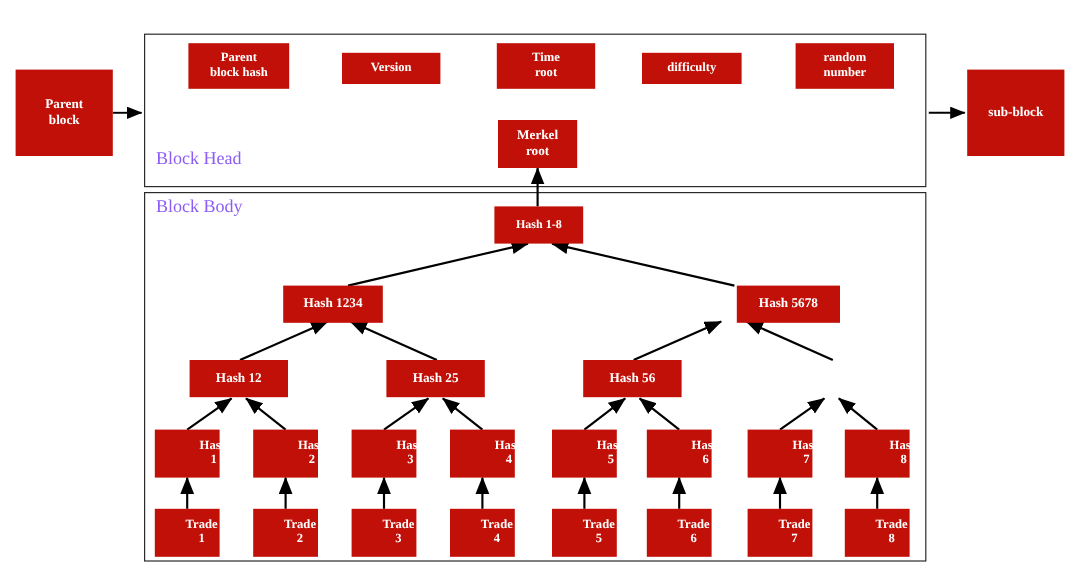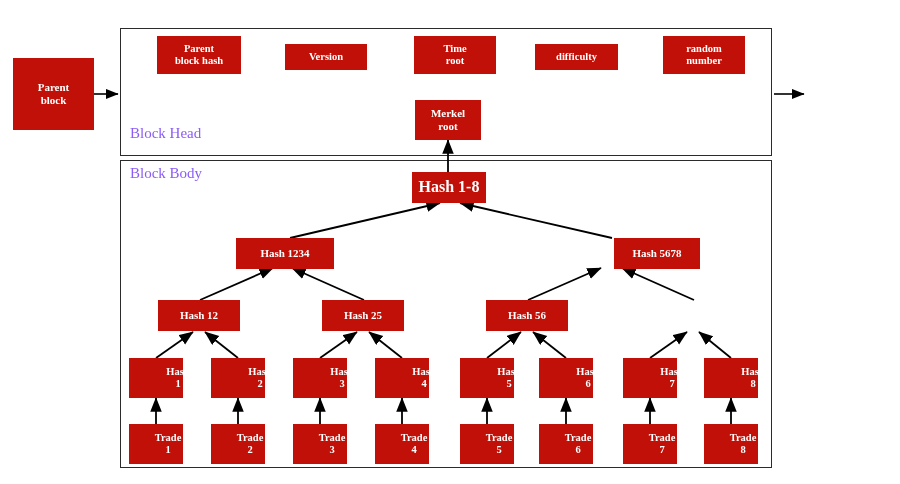--- a/index.html
+++ b/index.html
@@ -57,21 +57,21 @@
     z-index: 2;
     pointer-events: none;
   }
   
   .hdr { font-size: 10.5px; }
   
   .outer { font-size: 11px; }
   
   .merkel { font-size: 11px; }
   
-  .tier0 { font-size: 16px; }
+  .tier0 { font-size: 10px; }
   .tier1 { font-size: 11px; }
   .tier2 { font-size: 11px; }
   .leaf  { font-size: 10.5px; padding-left: 44px; }
   .trade { font-size: 10.5px; padding-left: 24px; }
 </style>
 </head>
 <body>
 
 <div id="canvas">
 
@@ -120,20 +120,23 @@
     <line x1="566" y1="424" x2="566" y2="398" stroke="#000000" stroke-width="1.8" marker-end="url(#arw)"></line>
     <line x1="650" y1="424" x2="650" y2="398" stroke="#000000" stroke-width="1.8" marker-end="url(#arw)"></line>
     <line x1="731" y1="424" x2="731" y2="398" stroke="#000000" stroke-width="1.8" marker-end="url(#arw)"></line>
   </svg>
 
   <div class="node outer" style="left:13px; top:58px; width:81px; height:72px;">
     <span class="l1">Parent</span>
     <span class="l2">block</span>
   </div>
 
+  <div class="node outer" style="left:806px; top:58px; width:81px; height:72px;">
+    <span class="l1">sub-block</span>
+  </div>
 
   <div class="node hdr" style="left:157px; top:36px; width:84px; height:38px;">
     <span class="l1">Parent</span>
     <span class="l2">block hash</span>
   </div>
 
   <div class="node hdr" style="left:285px; top:44px; width:82px; height:26px;">
     <span class="l1">Version</span>
   </div>
 
@@ -153,21 +156,21 @@
 
   <div class="node hdr" style="left:663px; top:36px; width:82px; height:38px;">
     <span class="l1">random</span>
     <span class="l2">number</span>
   </div>
 
   <div class="node tier0" style="left:412px; top:172px; width:74px; height:31px;">
     <span class="l1">Hash 1-8</span>
   </div>
 
-  <div class="node tier1" style="left:236px; top:238px; width:98px; height:31px;">
+  <div class="node tier1" style="left:236px; top:238px; width:83px; height:31px;">
     <span class="l1">Hash 1234</span>
   </div>
   <div class="node tier1" style="left:570px; top:238px; width:86px; height:31px;margin-left:44px;">
     <span class="l1">Hash 5678</span>
   </div>
 
   <div class="node tier2" style="left:158px; top:300px; width:82px; height:31px;">
     <span class="l1">Hash 12</span>
   </div>
   <div class="node tier2" style="left:322px; top:300px; width:82px; height:31px;">

